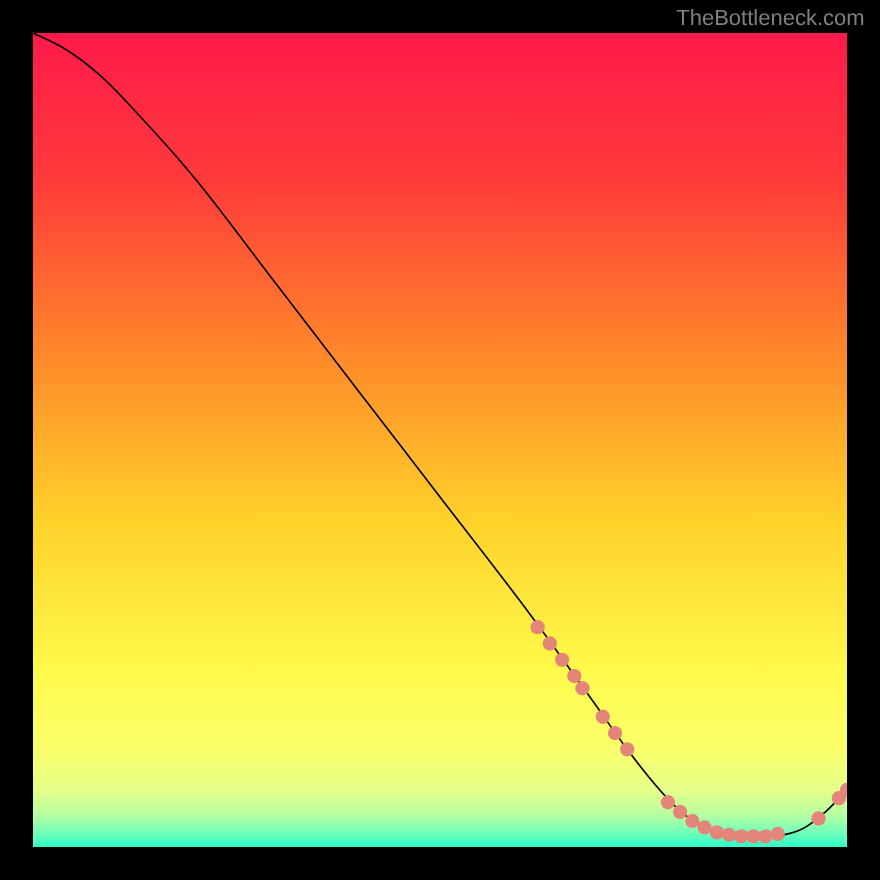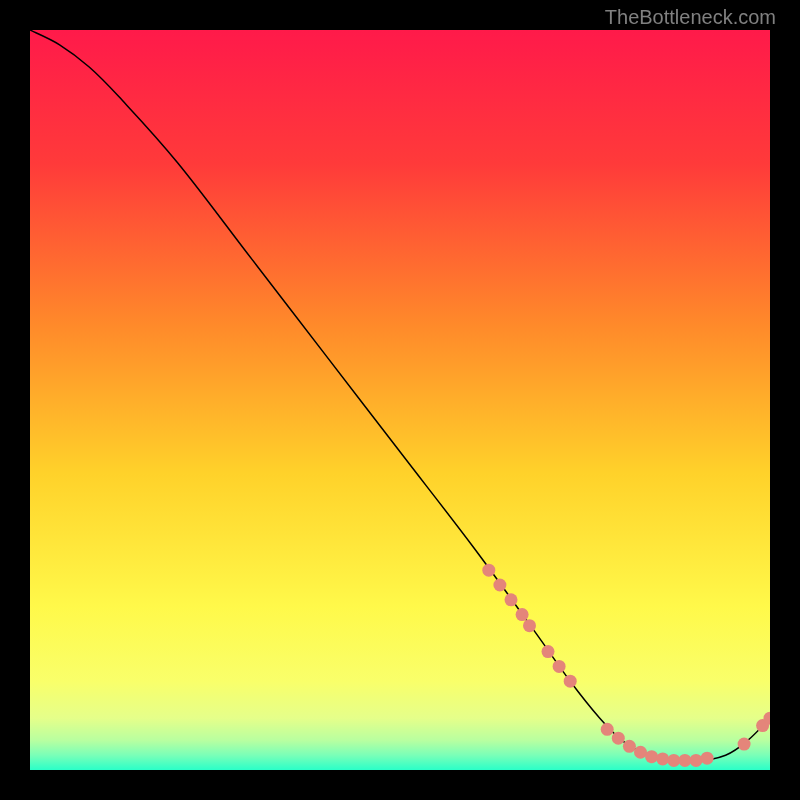--- a/index.html
+++ b/index.html
@@ -6,21 +6,21 @@
   body {
     width: 800px;
     height: 800px;
     background: #000;
     position: relative;
     font-family: Arial, sans-serif;
   }
   .watermark {
     position: absolute;
     top: 6px;
-    right: 24px;
+    right: 14px;
     color: #808080;
     font-size: 20px;
     z-index: 10;
   }
   .plot-area {
     position: absolute;
     left: 30px;
     top: 30px;
     width: 740px;
     height: 740px;

